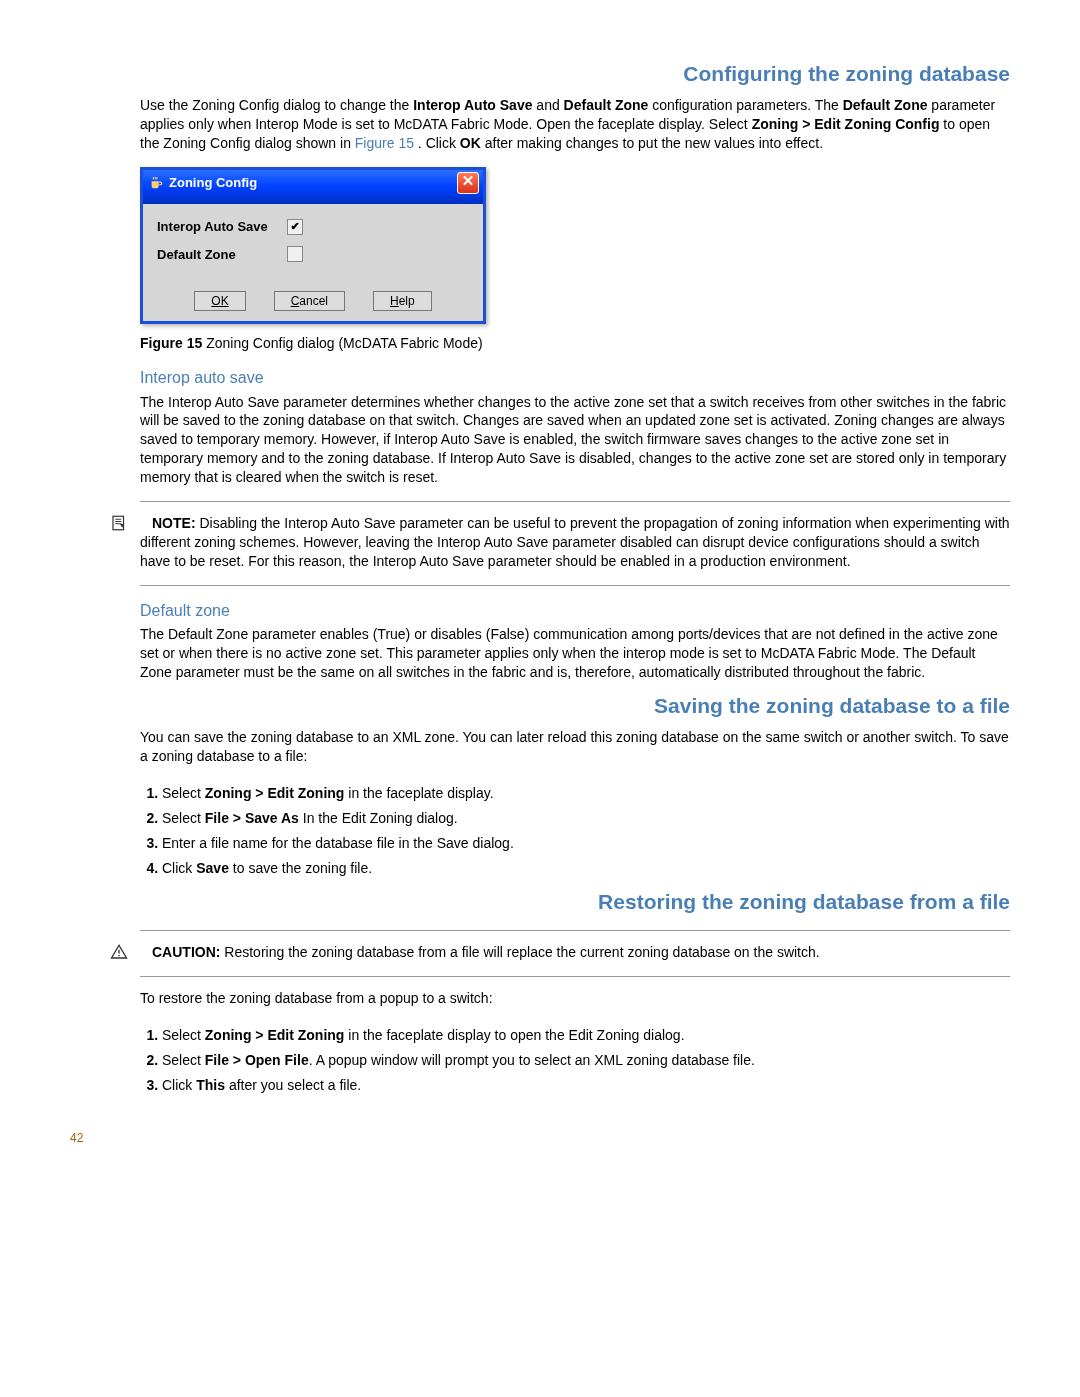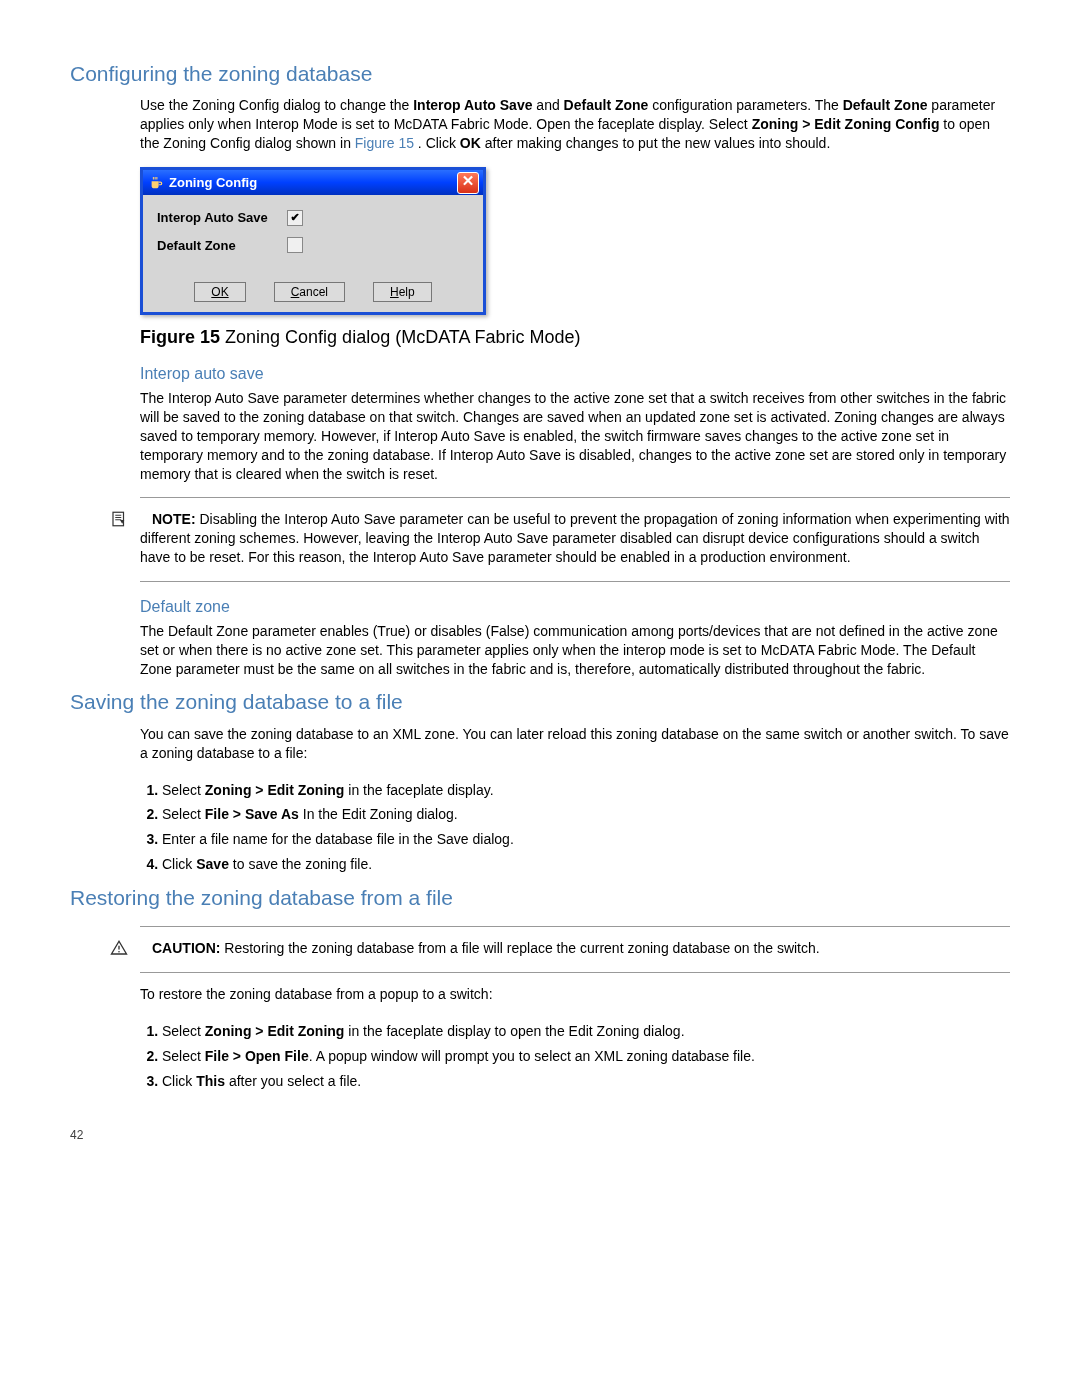--- a/index.html
+++ b/index.html
@@ -8,57 +8,58 @@
     color: #000;
     background: #fff;
     margin: 0;
     padding: 50px 70px 40px 70px;
     width: 1080px;
     box-sizing: border-box;
     line-height: 1.35;
   }
   h1.section {
     color: #4a7fb5;
-    font-weight: normal;
+    font-weight: bold;
     font-size: 21px;
     margin: 10px 0 8px 0;
+    text-align: right;
   }
   h2.subsection {
     color: #4a7fb5;
     font-weight: normal;
     font-size: 16px;
     margin: 14px 0 4px 0;
   }
   .body-text {
     margin: 0 0 4px 70px;
     text-align: left;
   }
   .figure-link {
     color: #4a7fb5;
   }
   .figcap {
     margin: 10px 0 8px 70px;
-    font-size: 18px;
+    font-size: 14px;
   }
   .figcap b { font-weight: bold; }
   .dialog-wrap {
     margin: 14px 0 6px 70px;
   }
   .dialog {
     width: 340px;
     background: #c8c8c8;
     border: 3px solid #1a4fd6;
     box-shadow: 2px 2px 4px rgba(0,0,0,0.3);
   }
   .titlebar {
     background: linear-gradient(to bottom, #2a6fff 0%, #0040ff 50%, #0030c0 100%);
     color: #fff;
     font-weight: bold;
     font-size: 13px;
-    padding: 2px 4px 1px 6px;
+    padding: 2px 4px 10px 6px;
     display: flex;
     align-items: center;
     justify-content: space-between;
   }
   .titlebar-left {
     display: flex;
     align-items: center;
     gap: 6px;
   }
   .title-icon {
@@ -142,21 +143,21 @@
   ol.steps li {
     margin-bottom: 6px;
   }
   ol.steps li::marker {
     font-weight: bold;
   }
   .pagenum {
     position: absolute;
     left: 70px;
     font-size: 12px;
-    color: #404040;
+    color: #a16207;
     margin-top: 30px;
   }
   b { font-weight: bold; }
 </style>
 </head>
 <body>
 
 <h1 class="section">Configuring the zoning database</h1>
 
 <p class="body-text">
@@ -165,21 +166,21 @@
   <span> and </span>
   <b>Default Zone</b>
   <span> configuration parameters. The </span>
   <b>Default Zone</b>
   <span> parameter applies only when Interop Mode is set to McDATA Fabric Mode. Open the faceplate display. Select </span>
   <b>Zoning &gt; Edit Zoning Config</b>
   <span> to open the Zoning Config dialog shown in </span>
   <span class="figure-link">Figure 15</span>
   <span>. Click </span>
   <b>OK</b>
-  <span> after making changes to put the new values into should.</span>
+  <span> after making changes to put the new values into effect.</span>
 </p>
 
 <div class="dialog-wrap">
   <div class="dialog">
     <div class="titlebar">
       <div class="titlebar-left">
         <span class="title-icon">
           <svg viewBox="0 0 16 16" width="14" height="14">
               <path fill="#ffd070" d="M3 6h8v5a3 3 0 0 1-3 3H6a3 3 0 0 1-3-3z"></path>
               <path fill="none" stroke="#ffd070" stroke-width="1.4" d="M11 7h2a1.5 1.5 0 0 1 0 3h-2"></path>

